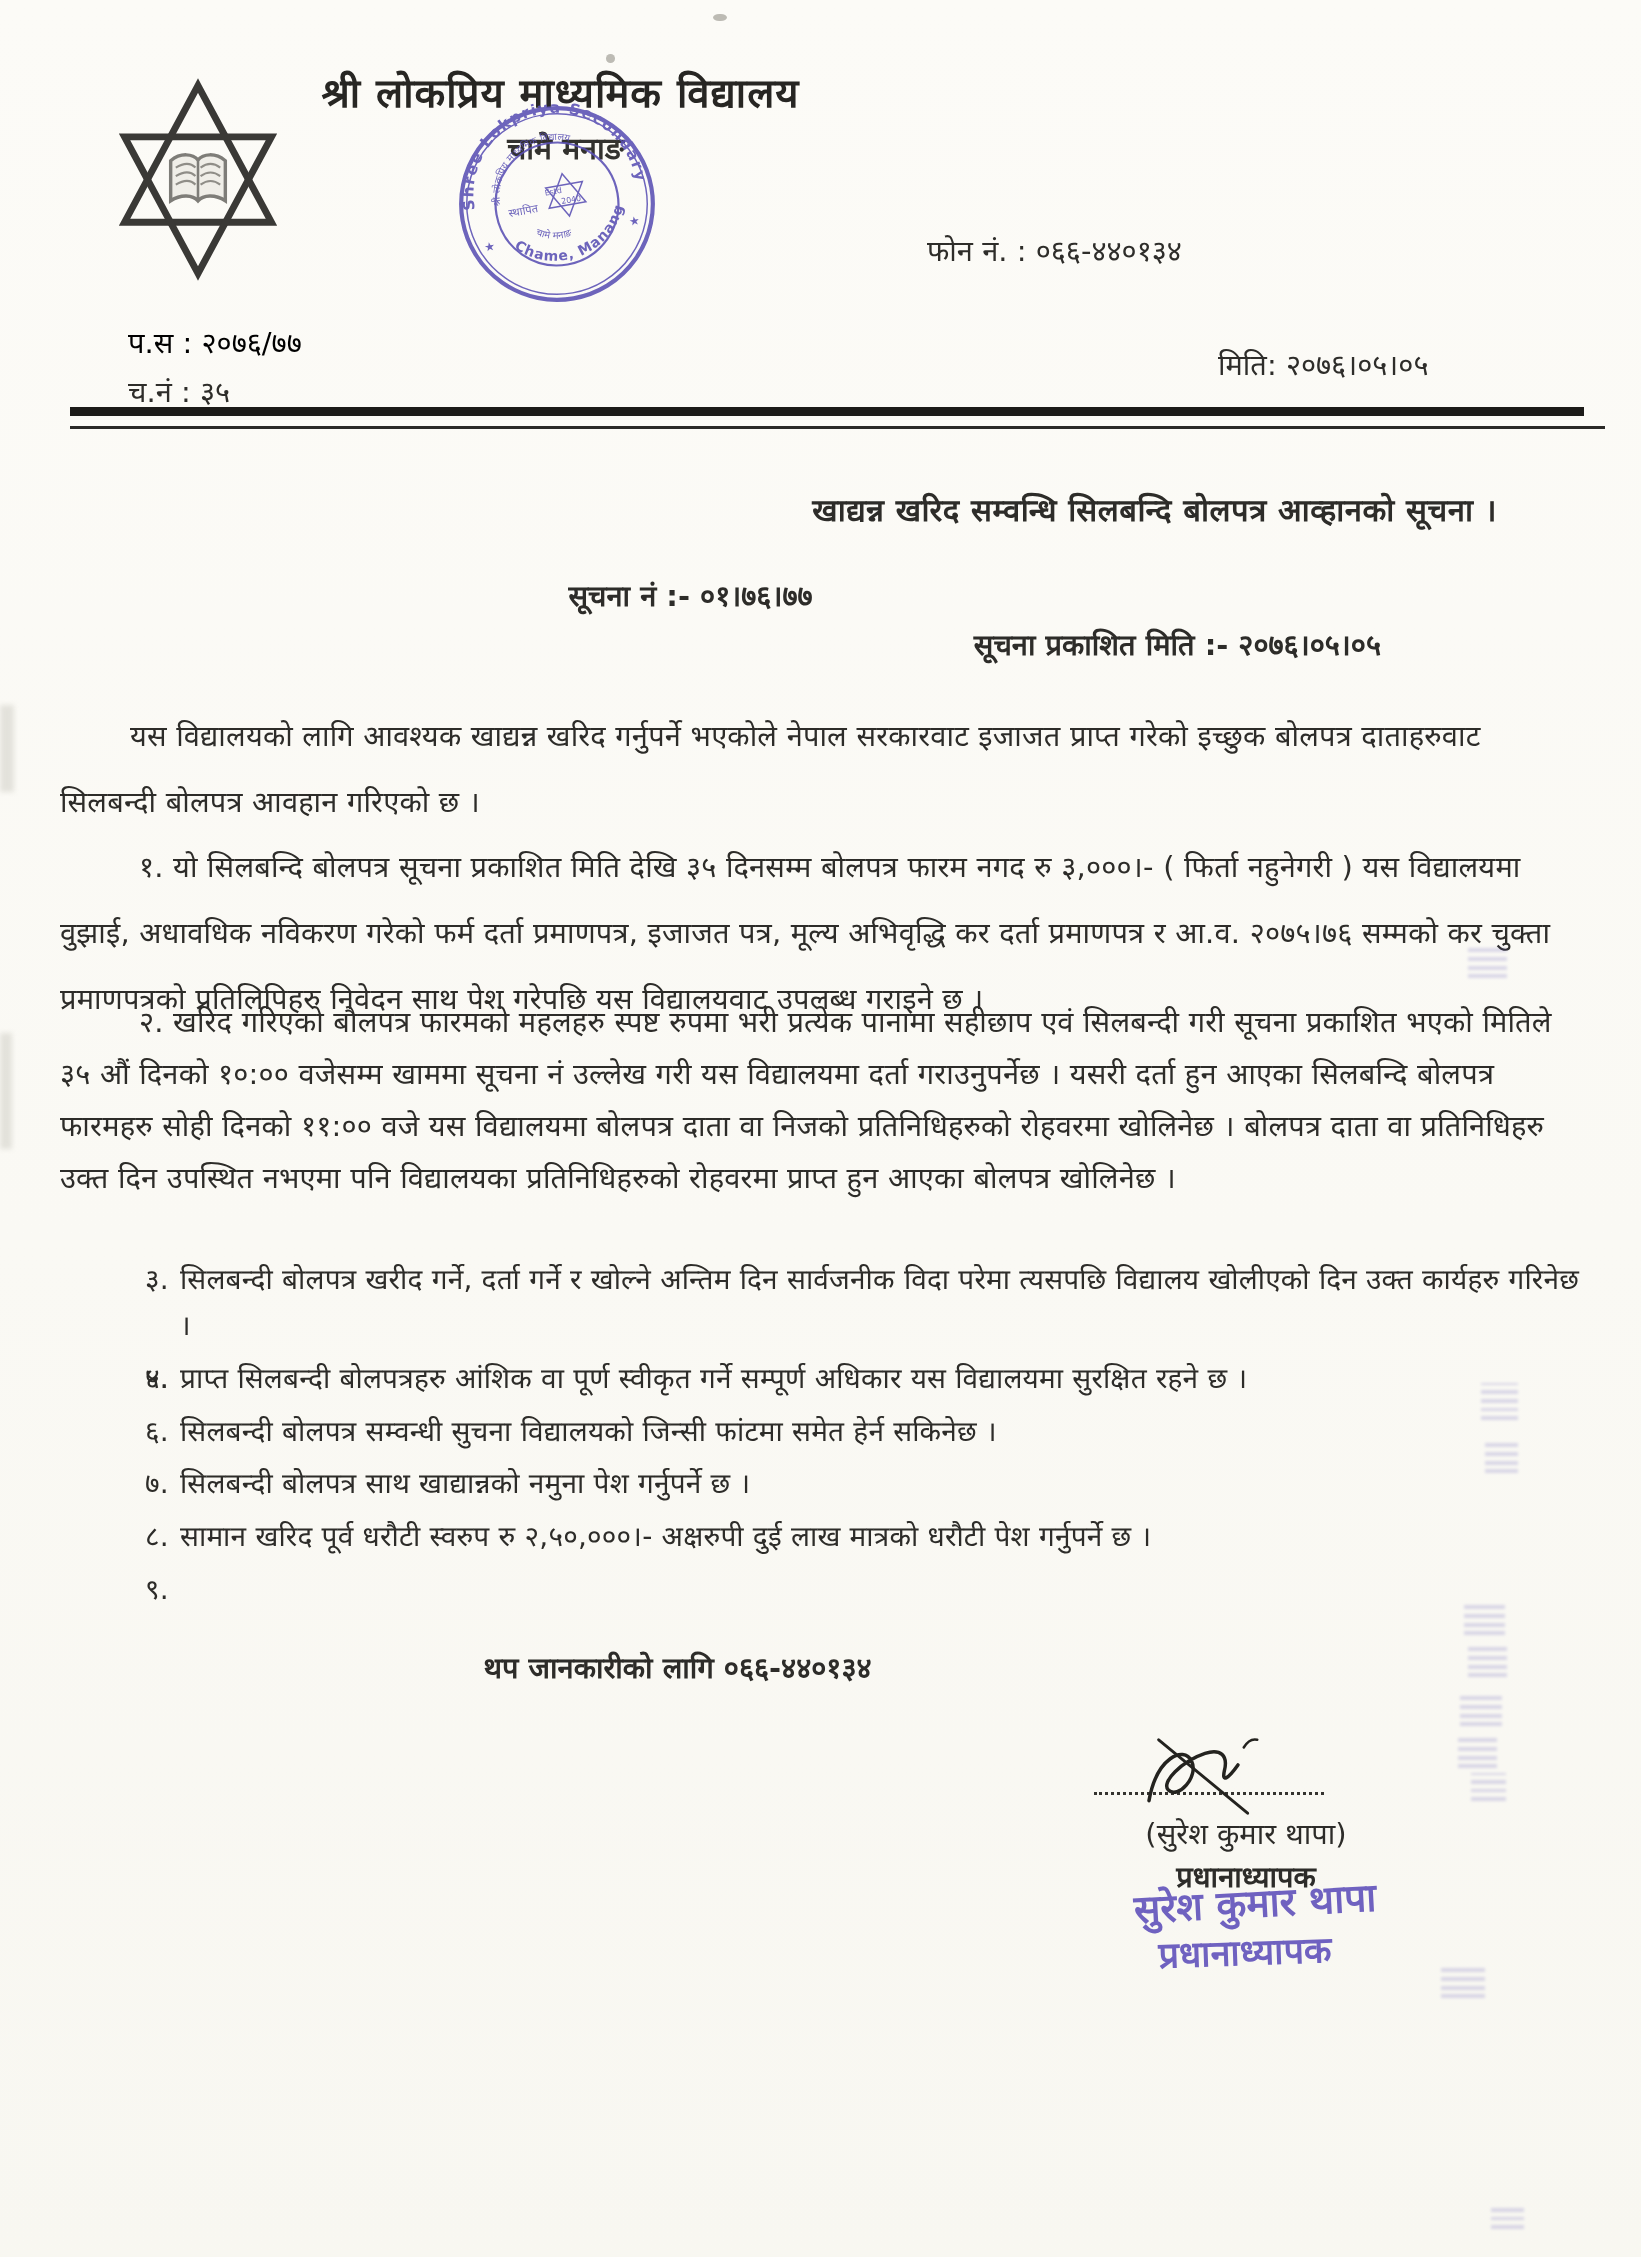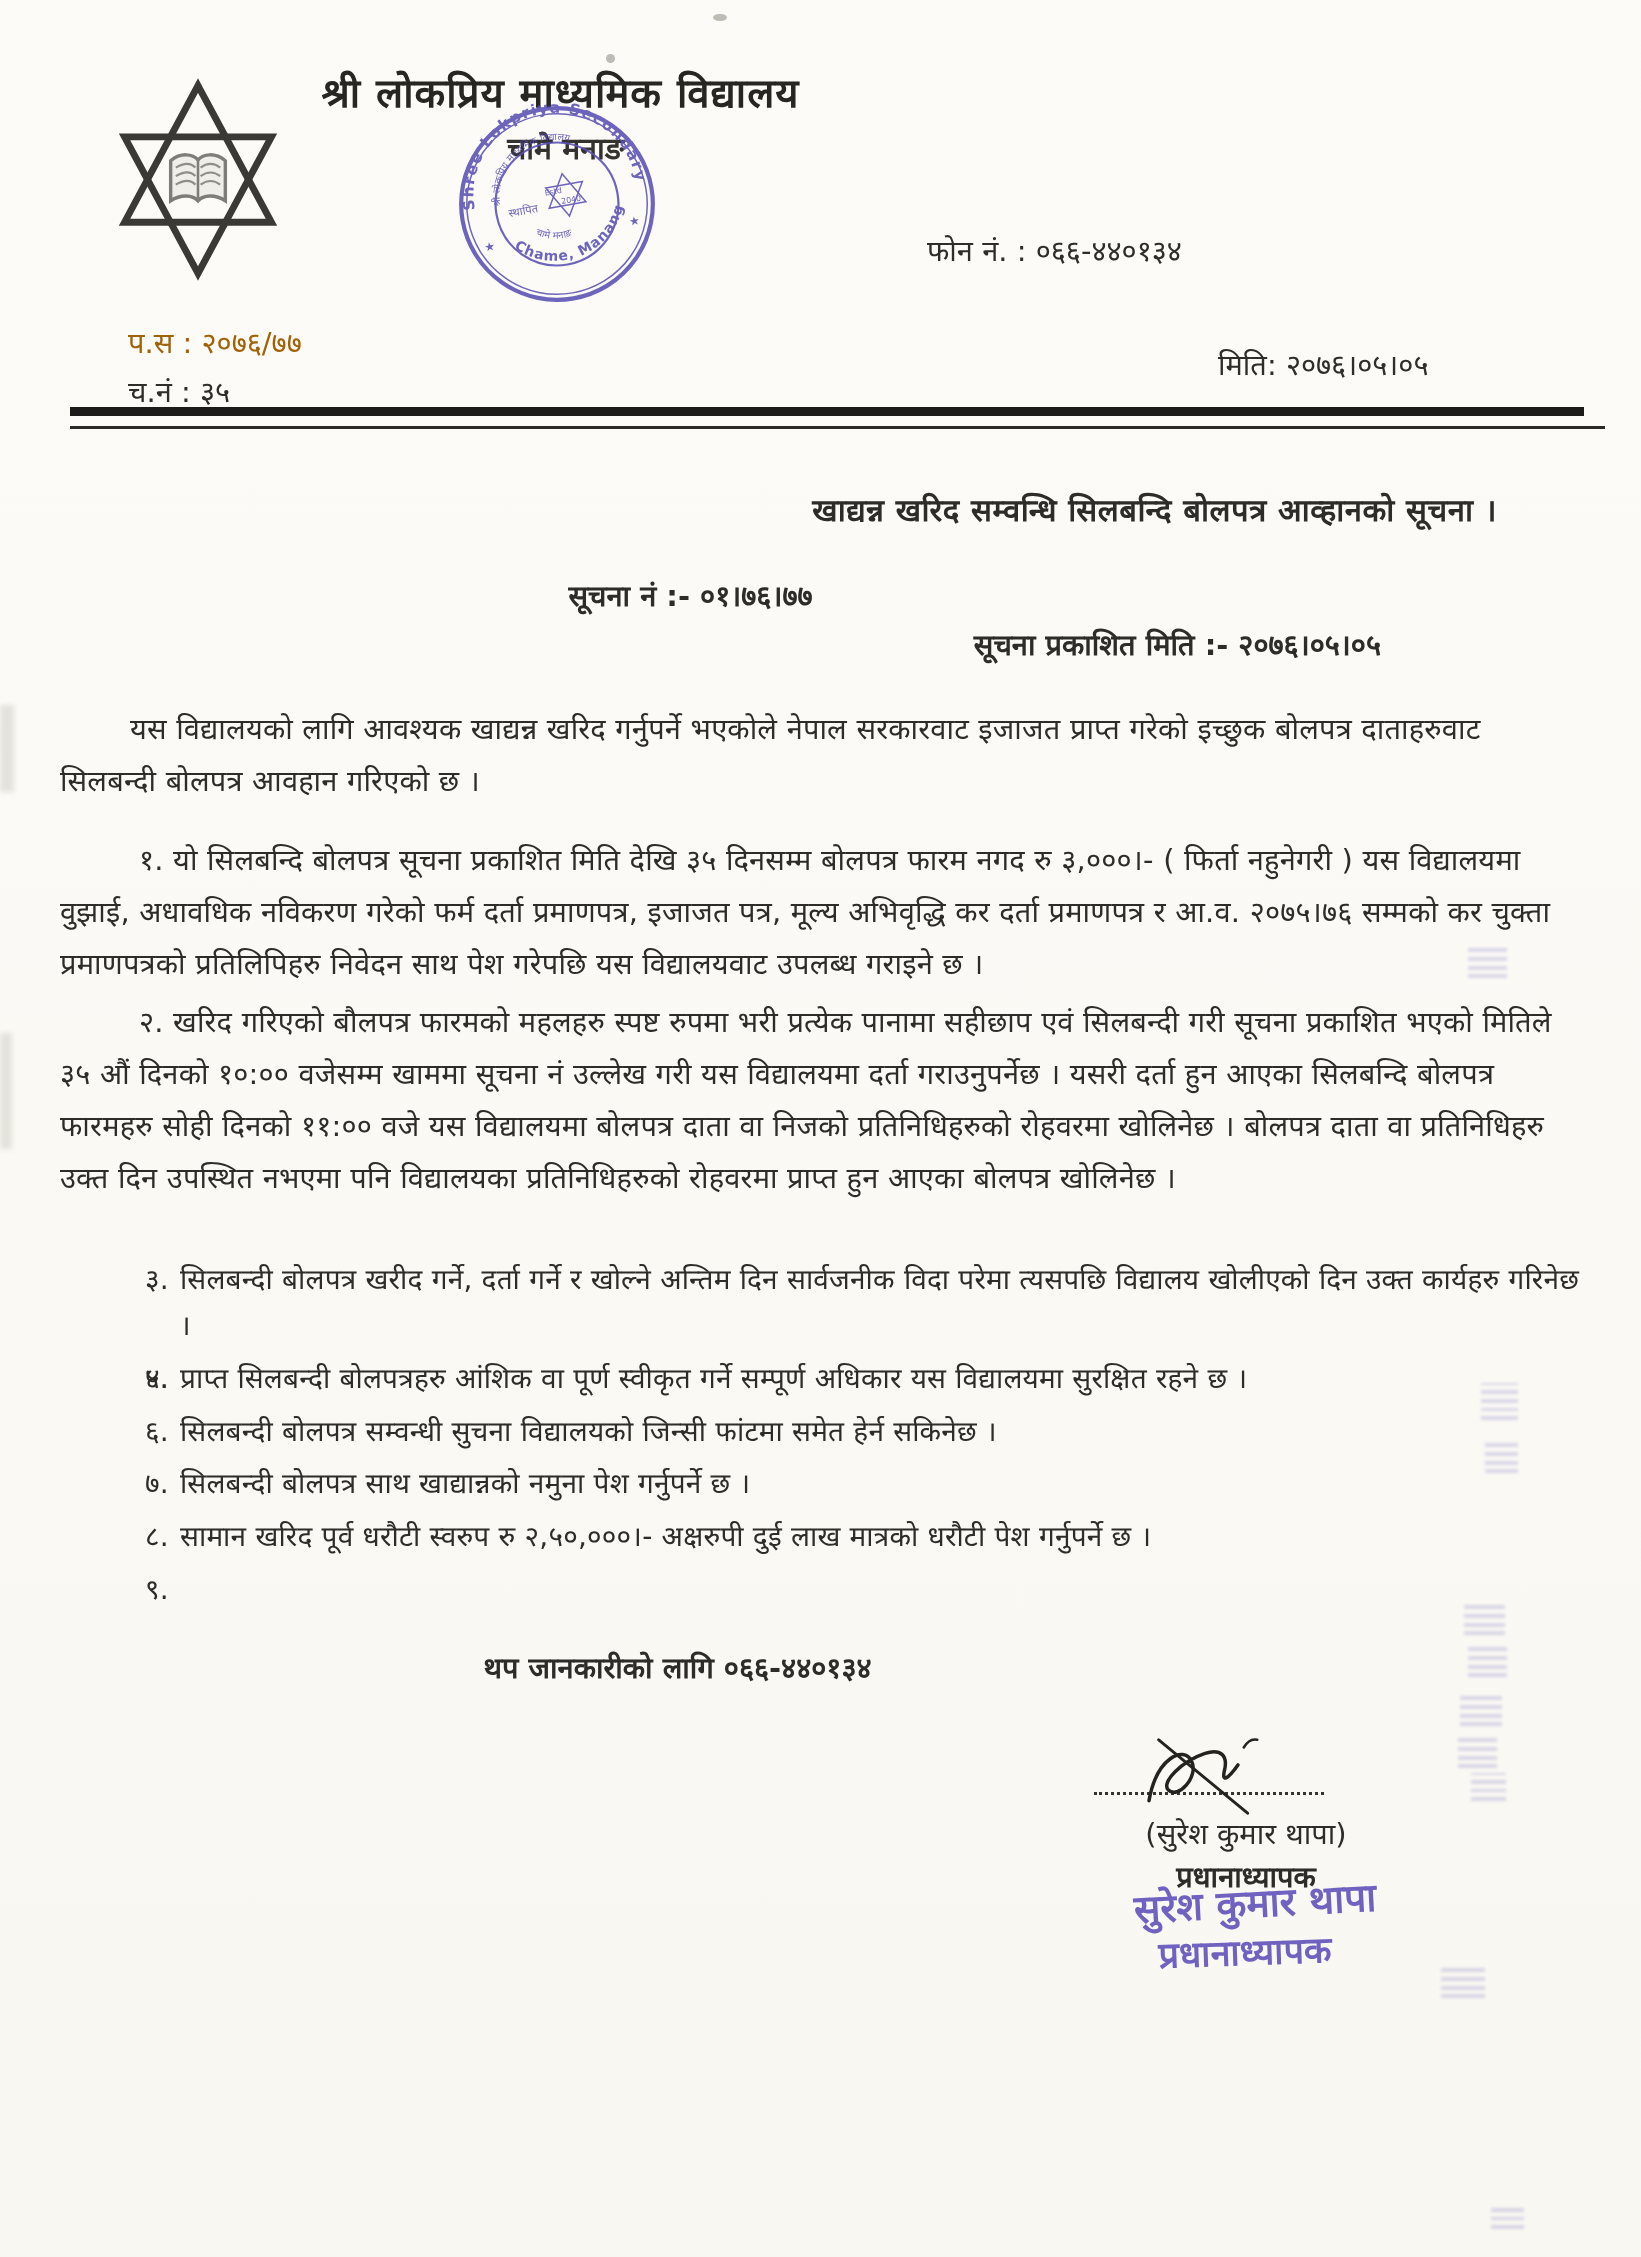--- a/index.html
+++ b/index.html
@@ -9,34 +9,34 @@
     font-family:"DejaVu Sans","Liberation Sans",sans-serif;
     color:#2d2c29;
   }
   .abs{position:absolute;}
   
   .school-name{left:290px;top:64px;width:541px;text-align:center;
     font-size:40px;font-weight:700;letter-spacing:1px;color:#272623;}
   .address-line{left:469px;top:127px;width:193px;text-align:center;
     font-size:30px;font-weight:600;color:#33322e;z-index:1;}
   .phone{left:927px;top:230px;font-size:29px;color:#2e2d2a;}
-  .ref-no{left:128px;top:322px;font-size:29px;color:#a16207;}
+  .ref-no{left:128px;top:322px;font-size:29px;color:#000000;}
   .dispatch-no{left:128px;top:371px;font-size:29px;color:#2e2d2a;}
   .letter-date{left:1218px;top:344px;font-size:29px;color:#2e2d2a;}
   .rule-thick{left:70px;top:407px;width:1514px;height:8.7px;background:#1c1b19;}
   .rule-thin{left:70px;top:426px;width:1535px;height:2.9px;background:#2b2a27;}
   
   .stamp{left:450px;top:97px;width:214px;height:214px;z-index:2;
     transform:rotate(-10deg);opacity:.88;}
   
   .subject{left:68px;top:488px;width:1429px;text-align:right;
     font-size:31px;font-weight:600;letter-spacing:0.5px;}
   .notice-no{left:0;top:575px;width:1381px;text-align:center;font-size:29px;font-weight:600;}
   .published{left:0;top:624px;width:1381px;text-align:right;font-size:29px;font-weight:600;}
-  .para{left:60px;width:1524px;font-size:29px;line-height:52px;
+  .para{left:60px;width:1524px;font-size:29px;line-height:66px;
     text-align:left;letter-spacing:0.2px;color:#2d2c29;}
   .intro{top:703px;text-indent:70px;}
   .p1{top:834px;text-indent:79px;}
   .p2{top:996px;text-indent:79px;line-height:52px;}
   .numbered{left:145px;top:1257px;width:1443px;font-size:28px;line-height:46px;
     letter-spacing:0.2px;list-style:none;margin:0;padding:0;}
   .numbered li{position:relative;padding-left:35px;margin-bottom:6.8px;}
   .numbered li .num{position:absolute;left:0;top:0;}
   .more-info{left:0;top:1647px;width:1355px;text-align:center;
     font-size:29px;font-weight:600;}

